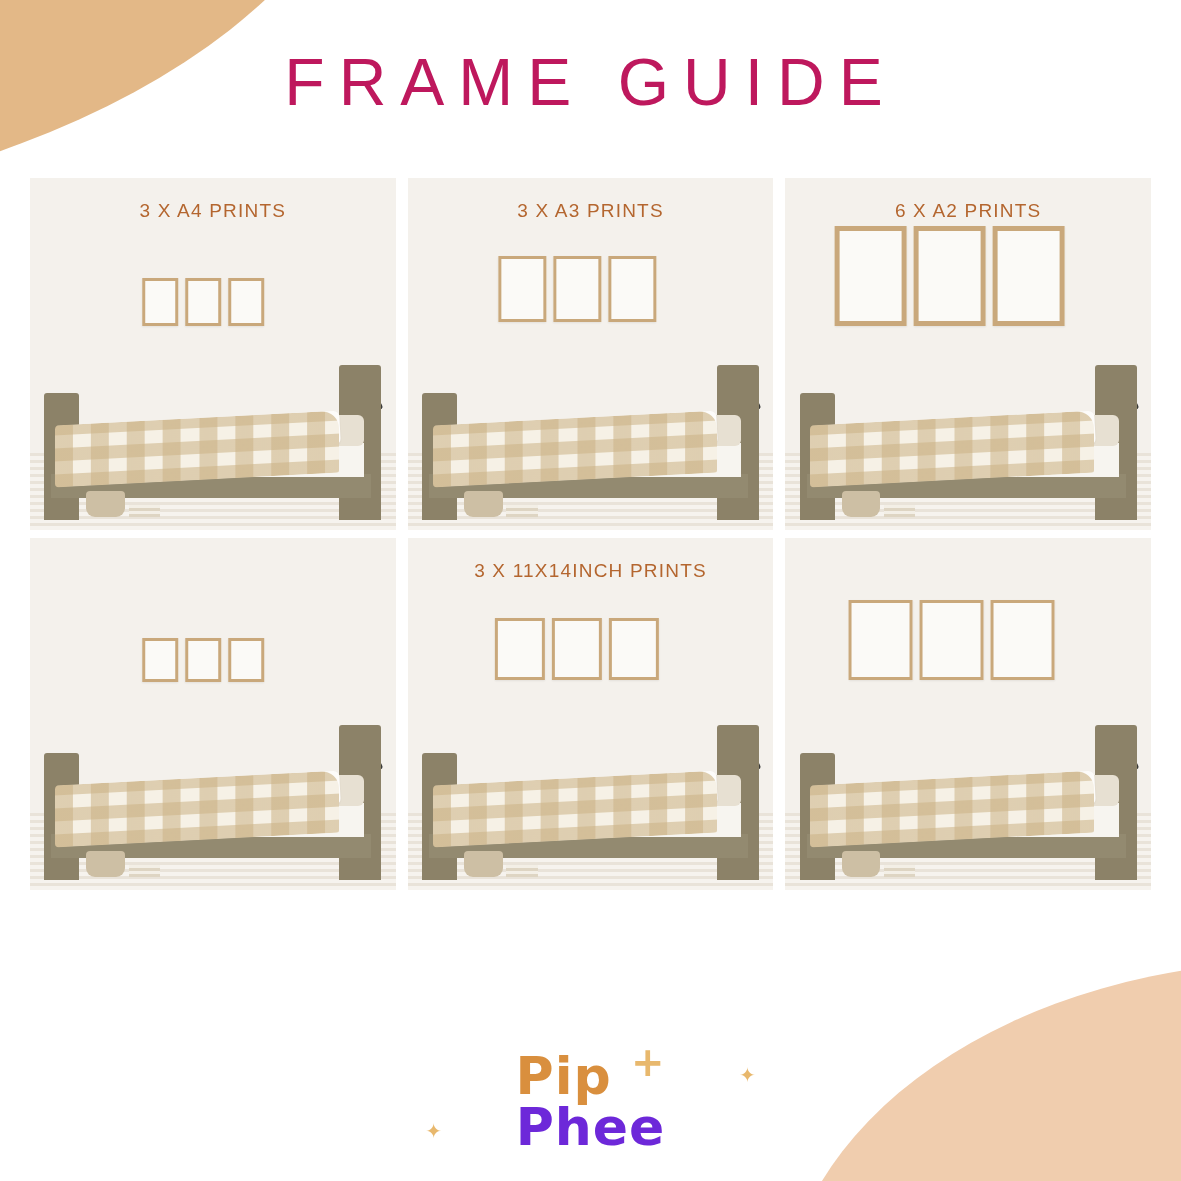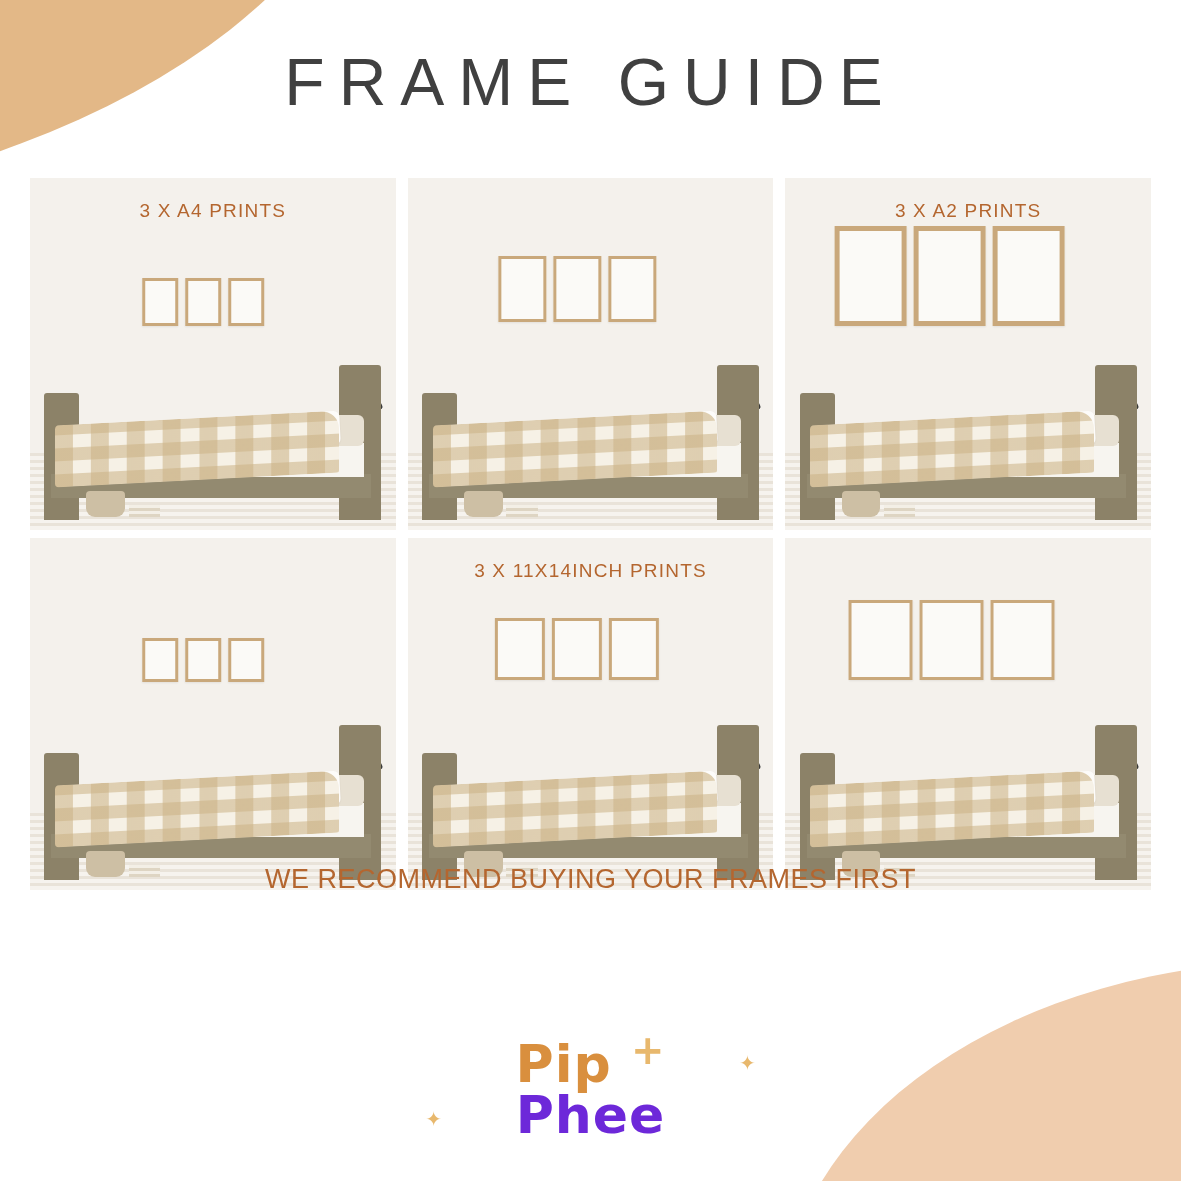--- a/index.html
+++ b/index.html
@@ -40,21 +40,21 @@
   
   .title {
     position: absolute;
     top: 44px;
     left: 0;
     width: 100%;
     text-align: center;
     font-size: 66px;
     letter-spacing: 14px;
     font-weight: 400;
-    color: #404040;
+    color: #be185d;
     z-index: 5;
   }
 
   
   .grid {
     position: absolute;
     top: 178px;
     left: 30px;
     width: 1121px;
     display: grid;
@@ -253,21 +253,21 @@
     font-size: 27px;
     line-height: 1.32;
     letter-spacing: 0.5px;
     color: #b4662f;
     z-index: 5;
   }
 
   
   .logo {
     position: absolute;
-    bottom: 40px;
+    bottom: 28px;
     left: 0;
     width: 100%;
     text-align: center;
     z-index: 6;
     font-family: "DejaVu Sans", sans-serif;
   }
   .logo-line {
     font-size: 52px;
     font-weight: 700;
     letter-spacing: 1px;
@@ -345,20 +345,21 @@
           <div class="pillow-text">
             <span>good</span><br>
             <span>night</span>
           </div>
         </div>
         <div class="duvet"></div>
         <div class="basket"></div>
         <div class="books"></div>
       </div>
     </div>
+    <div class="cell-label">3 X A3 PRINTS</div>
   </div>
 
   <div class="cell">
     <div class="room">
       <div class="wall"></div>
       <div class="floor"></div>
       <div class="frames" style="top:48px;">
         <div class="frame big" style="width:62px;height:90px;"></div>
         <div class="frame big" style="width:62px;height:90px;"></div>
         <div class="frame big" style="width:62px;height:90px;"></div>
@@ -375,21 +376,21 @@
           <div class="pillow-text">
             <span>good</span><br>
             <span>night</span>
           </div>
         </div>
         <div class="duvet"></div>
         <div class="basket"></div>
         <div class="books"></div>
       </div>
     </div>
-    <div class="cell-label">3 X A2 PRINTS</div>
+    <div class="cell-label">6 X A2 PRINTS</div>
   </div>
 
   <div class="cell">
     <div class="room">
       <div class="wall"></div>
       <div class="floor"></div>
       <div class="frames" style="top:100px;">
         <div class="frame" style="width:30px;height:38px;"></div>
         <div class="frame" style="width:30px;height:38px;"></div>
         <div class="frame" style="width:30px;height:38px;"></div>
@@ -472,21 +473,20 @@
         <div class="duvet"></div>
         <div class="basket"></div>
         <div class="books"></div>
       </div>
     </div>
   </div>
 
 </div>
 
 <div class="notes">
-  <div>WE RECOMMEND BUYING YOUR FRAMES FIRST</div>
 </div>
 
 <div class="logo">
   <div class="logo-line">
     <span class="logo-pip">Pip</span>
     <span class="logo-plus">+</span>
   </div>
   <div class="logo-line">
     <span class="logo-phee">Phee</span>
   </div>

